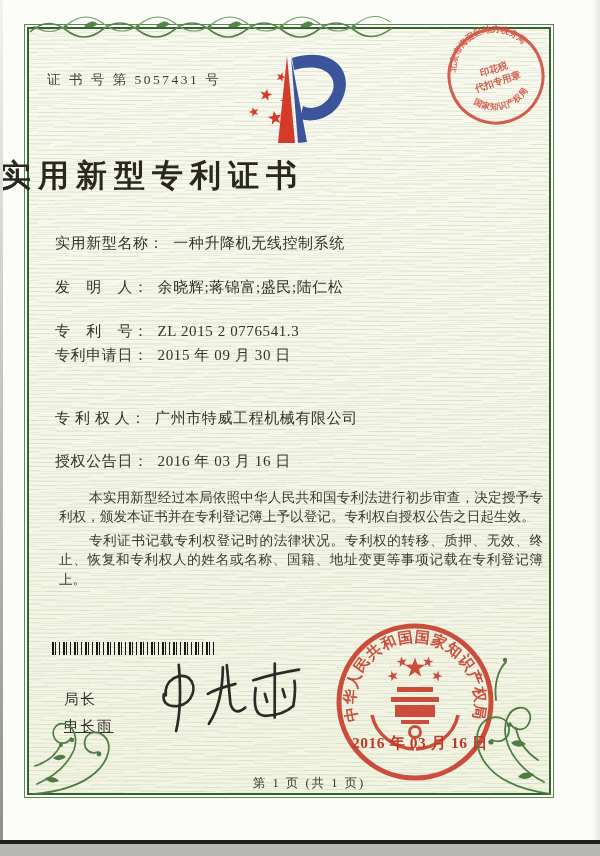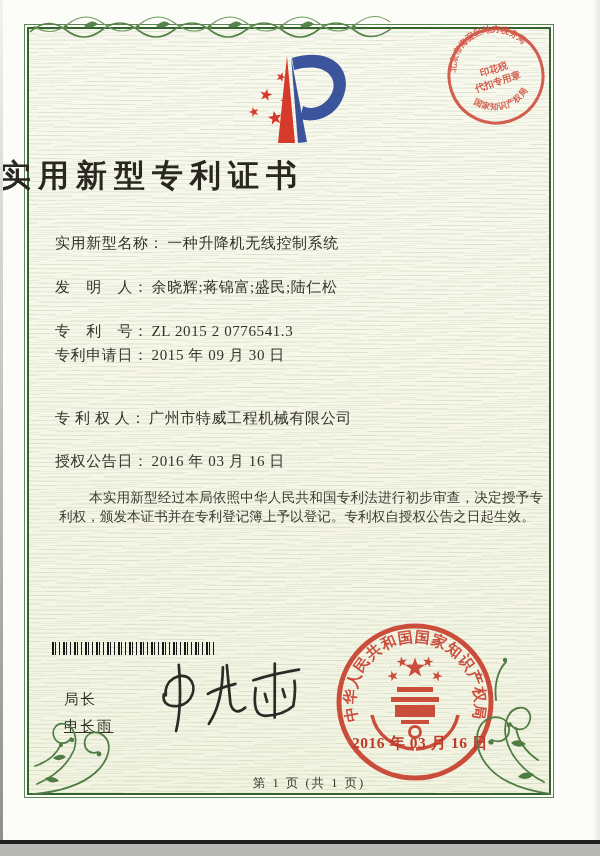--- a/index.html
+++ b/index.html
@@ -17,21 +17,21 @@
       background:
         repeating-linear-gradient(179.3deg, rgba(122,168,114,0.14) 0 0.8px, rgba(122,168,114,0) 0.8px 3.8px),
         repeating-linear-gradient(181deg, rgba(122,168,114,0.10) 0 0.8px, rgba(122,168,114,0) 0.8px 4.6px),
         linear-gradient(#f9f8ee,#f3f3e2);}
   .cert-no{position:absolute;left:47px;top:71px;font-size:13.5px;letter-spacing:2.5px;color:#3f3e39;}
   .logo{position:absolute;left:240px;top:50px;width:120px;height:102px;}
   .title{position:absolute;left:0;width:600px;top:155px;font-size:31px;
          font-weight:700;letter-spacing:7px;color:#29271f;}
   .field{position:absolute;left:55px;font-size:15px;color:#34332c;letter-spacing:0.6px;white-space:nowrap;}
   .f0{top:234px}.f1{top:278px}.f2{top:322px}.f3{top:346px}.f4{top:409px}.f5{top:452px}
-  .field .lbl{margin-right:3px;}
+  .field .lbl{margin-right:9px;}
   .body-text{position:absolute;left:55px;top:484px;width:492px;font-size:13.6px;line-height:19.4px;
          color:#3b3a31;text-align:justify;}
   .body-text p{margin:4px;text-indent:2.2em;}
   .barcode{position:absolute;left:52px;top:642px;width:164px;height:13px;
       background:repeating-linear-gradient(90deg,#181818 0 2px,rgba(0,0,0,0) 2px 3px,#181818 3px 4px,rgba(0,0,0,0) 4px 7px,#181818 7px 8px,rgba(0,0,0,0) 8px 11px);}
   .sig-title{position:absolute;left:64px;top:690px;font-size:14.5px;color:#2e2d27;letter-spacing:2px;
       font-family:Liberation Sans, sans-serif;}
   .sig-name{position:absolute;left:64px;top:717px;font-size:14.5px;color:#2e2d27;letter-spacing:2px;
       font-family:"Liberation Sans","DejaVu Sans",sans-serif;text-decoration:underline;}
   .sig-script{position:absolute;left:148px;top:653px;width:170px;height:92px;transform:rotate(-2deg);}
@@ -69,20 +69,21 @@
         <circle cx="182" cy="15" r="2"></circle>
       <circle cx="254" cy="15" r="2"></circle>
         <circle cx="326" cy="15" r="2"></circle>
       <path d="M56,14 q8,-8 14,-2 q-8,6 -14,2"></path>
         <path d="M128,14 q8,-8 14,-2 q-8,6 -14,2"></path>
       <path d="M200,14 q8,-8 14,-2 q-8,6 -14,2"></path>
         <path d="M272,14 q8,-8 14,-2 q-8,6 -14,2"></path>
     </g>
   </svg>
 
+  <div class="cert-no">证 书 号 第 5057431 号</div>
 
   <svg class="logo" viewBox="0 0 120 102">
     <path d="M47,6 L38,93 L55,93 Z" fill="#d63a2a"></path>
     <path d="M51,7 L58,93 L67,92 Z" fill="#3c549c"></path>
     <path d="M52,8 C90,-4 113,18 104,45 C97,66 77,74 60,69 L63,56 C75,62 89,53 93,40 C97,24 81,12 54,20 Z" fill="#3c549c"></path>
     <g fill="#d63a2a">
       <use href="#st" transform="translate(14,62) scale(0.52) rotate(-18)"></use>
       <use href="#st" transform="translate(26,45) scale(0.64) rotate(12)"></use>
       <use href="#st" transform="translate(35,68) scale(0.74) rotate(-10)"></use>
       <use href="#st" transform="translate(41,27) scale(0.5) rotate(20)"></use>
@@ -106,20 +107,21 @@
   </div>
   <div class="field f4">
     <span class="lbl">专 利 权 人：</span><span>广州市特威工程机械有限公司</span>
   </div>
   <div class="field f5">
     <span class="lbl">授权公告日：</span><span>2016 年 03 月 16 日</span>
   </div>
 
   <div class="body-text">
     <p>本实用新型经过本局依照中华人民共和国专利法进行初步审查，决定授予专利权，颁发本证书并在专利登记簿上予以登记。专利权自授权公告之日起生效。</p>
+    <p>专利证书记载专利权登记时的法律状况。专利权的转移、质押、无效、终止、恢复和专利权人的姓名或名称、国籍、地址变更等事项记载在专利登记簿上。</p>
   </div>
 
   <div class="barcode"></div>
 
   <div class="sig-title">局长</div>
   <div class="sig-name">申长雨</div>
   <svg class="sig-script" viewBox="0 0 170 92">
     <g fill="none" stroke="#2c2b27" stroke-width="2.7" stroke-linecap="round" stroke-linejoin="round">
       <path d="M18,40 C16,25 34,16 42,24 C50,32 45,49 30,51 C20,52 14,47 16,39"></path>
       <path d="M32,10 C33,30 33,55 27,76"></path>

